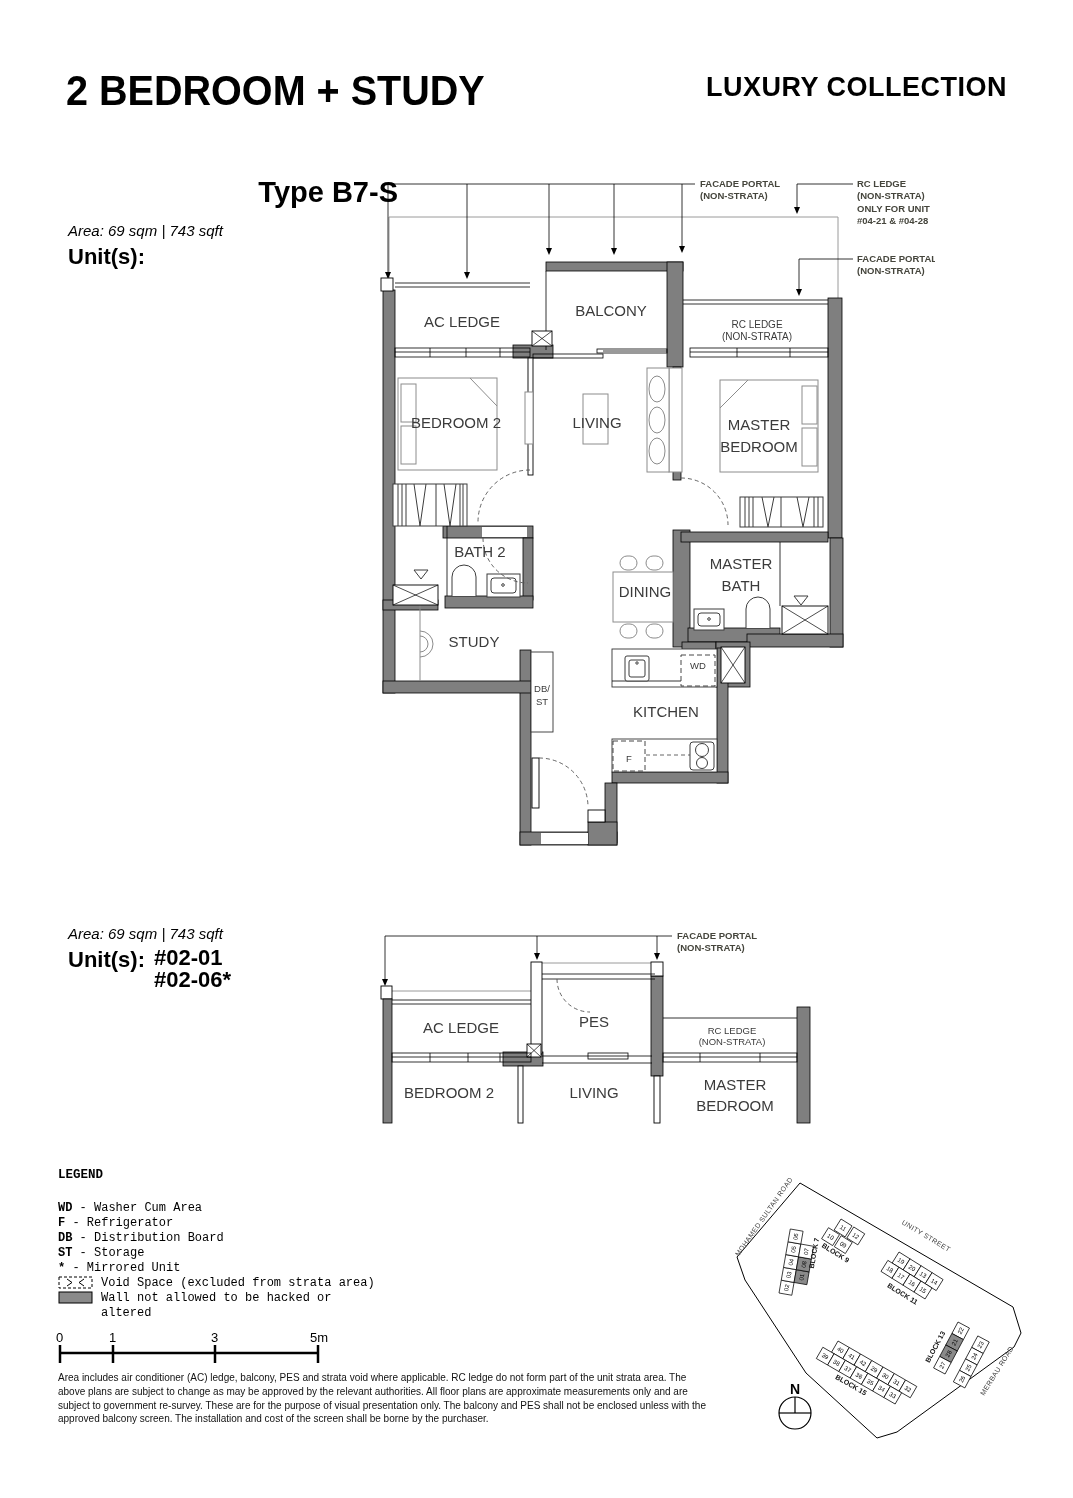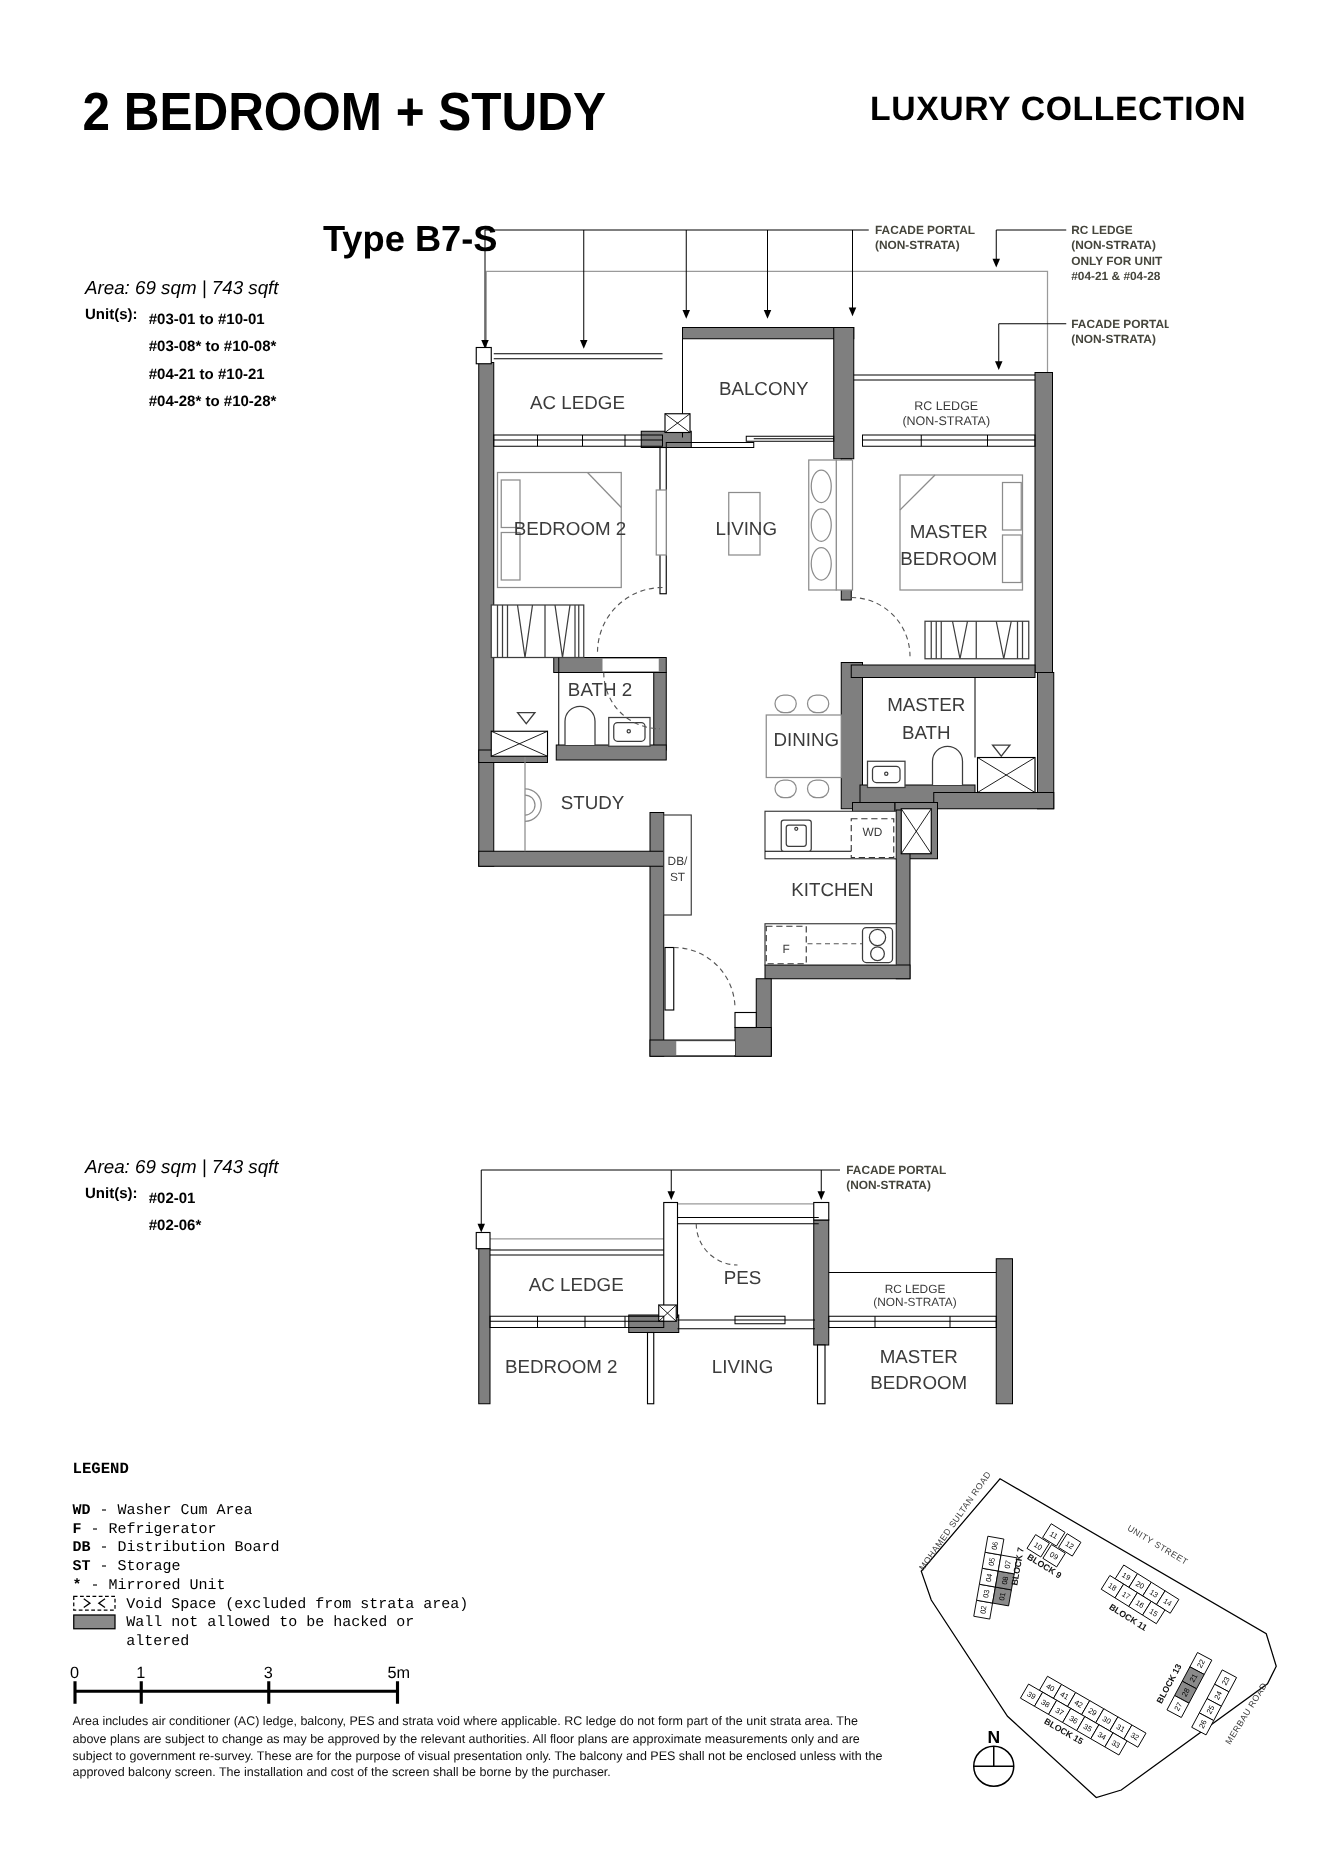--- a/index.html
+++ b/index.html
@@ -3,27 +3,27 @@
 <meta charset="utf-8">
 <style>
   html,body{margin:0;padding:0;}
   body{width:1073px;height:1498px;position:relative;background:#fff;
        font-family:"Liberation Sans",sans-serif;color:#000;overflow:hidden;}
   .abs{position:absolute;}
 
   
   .page-title{left:66px;top:66px;font-size:43px;font-weight:700;letter-spacing:0px;
               transform:scaleX(.92);transform-origin:left top;white-space:nowrap;}
-  .collection{right:76px;top:72px;font-size:27px;font-weight:600;letter-spacing:.5px;}
+  .collection{right:66px;top:72px;font-size:27px;font-weight:600;letter-spacing:.5px;}
 
   
   .type-info{width:330px;}
   .type-name{font-size:29px;font-weight:600;text-align:right;}
   .area-line{font-size:15px;margin-top:13px;font-style:italic;}
-  .units-row{display:flex;font-size:12px;font-weight:700;margin-top:5px;}
+  .units-row{display:flex;font-size:22px;font-weight:700;margin-top:5px;}
   .units-label{margin-right:9px;white-space:nowrap;}
   .unit-lines div{line-height:22px;}
 
   
   .wall{fill:#7f7f7f;stroke:#000;stroke-width:.8;}
   .white{fill:#fff;stroke:#000;stroke-width:.9;}
   .thin{fill:none;stroke:#000;stroke-width:.8;}
   .cnt{fill:#fff;stroke:#333;stroke-width:.9;}
   .furn{fill:#fff;stroke:#8c8c8c;stroke-width:1;}
   .gline{fill:none;stroke:#8c8c8c;stroke-width:1;}
@@ -65,26 +65,20 @@
 <body>
 
 <div class="abs page-title">2 BEDROOM + STUDY</div>
 <div class="abs collection">LUXURY COLLECTION</div>
 
 <div class="abs type-info" style="left:68px;top:176px;">
   <div class="type-name">Type B7-S</div>
   <div class="area-line">Area: 69 sqm | 743 sqft</div>
   <div class="units-row">
     <div class="units-label">Unit(s):</div>
-    <div class="unit-lines">
-      <div>#03-01 to #10-01</div>
-      <div>#03-08* to #10-08*</div>
-      <div>#04-21 to #10-21</div>
-      <div>#04-28* to #10-28*</div>
-    </div>
   </div>
 </div>
 
 <svg class="abs" style="left:375px;top:168px;" width="560" height="700" viewBox="375 168 560 700">
 
   <path class="outline" d="M389,292 L389,217 L838,217 L838,298"></path>
 
   <g>
     <line class="arrow" x1="388" y1="184" x2="695" y2="184"></line>
     <line class="arrow" x1="388" y1="184" x2="388" y2="274"></line>

